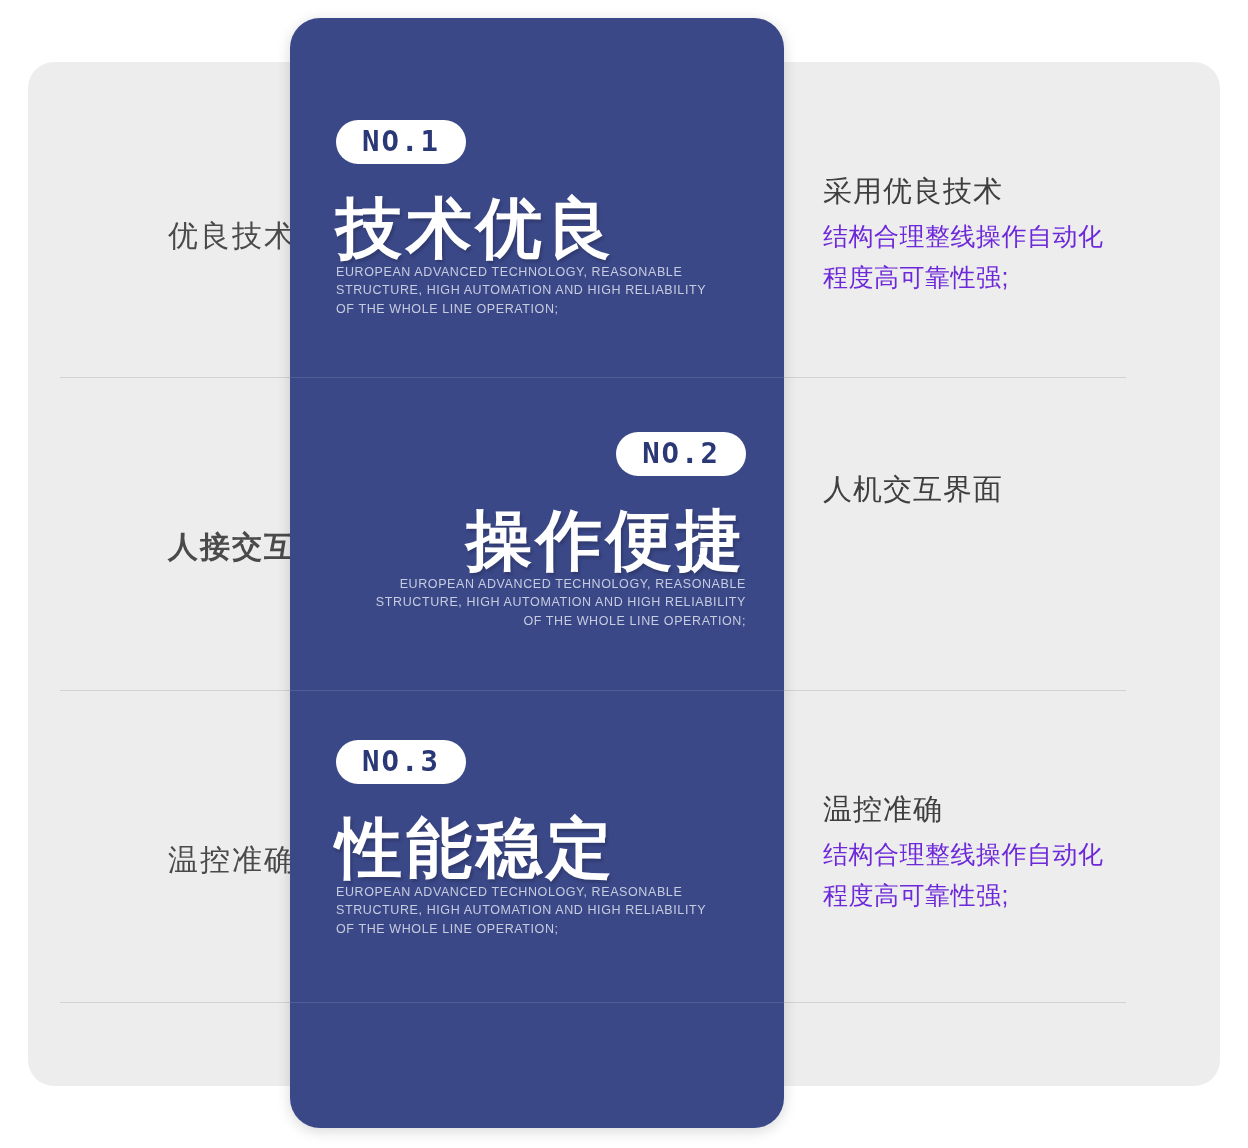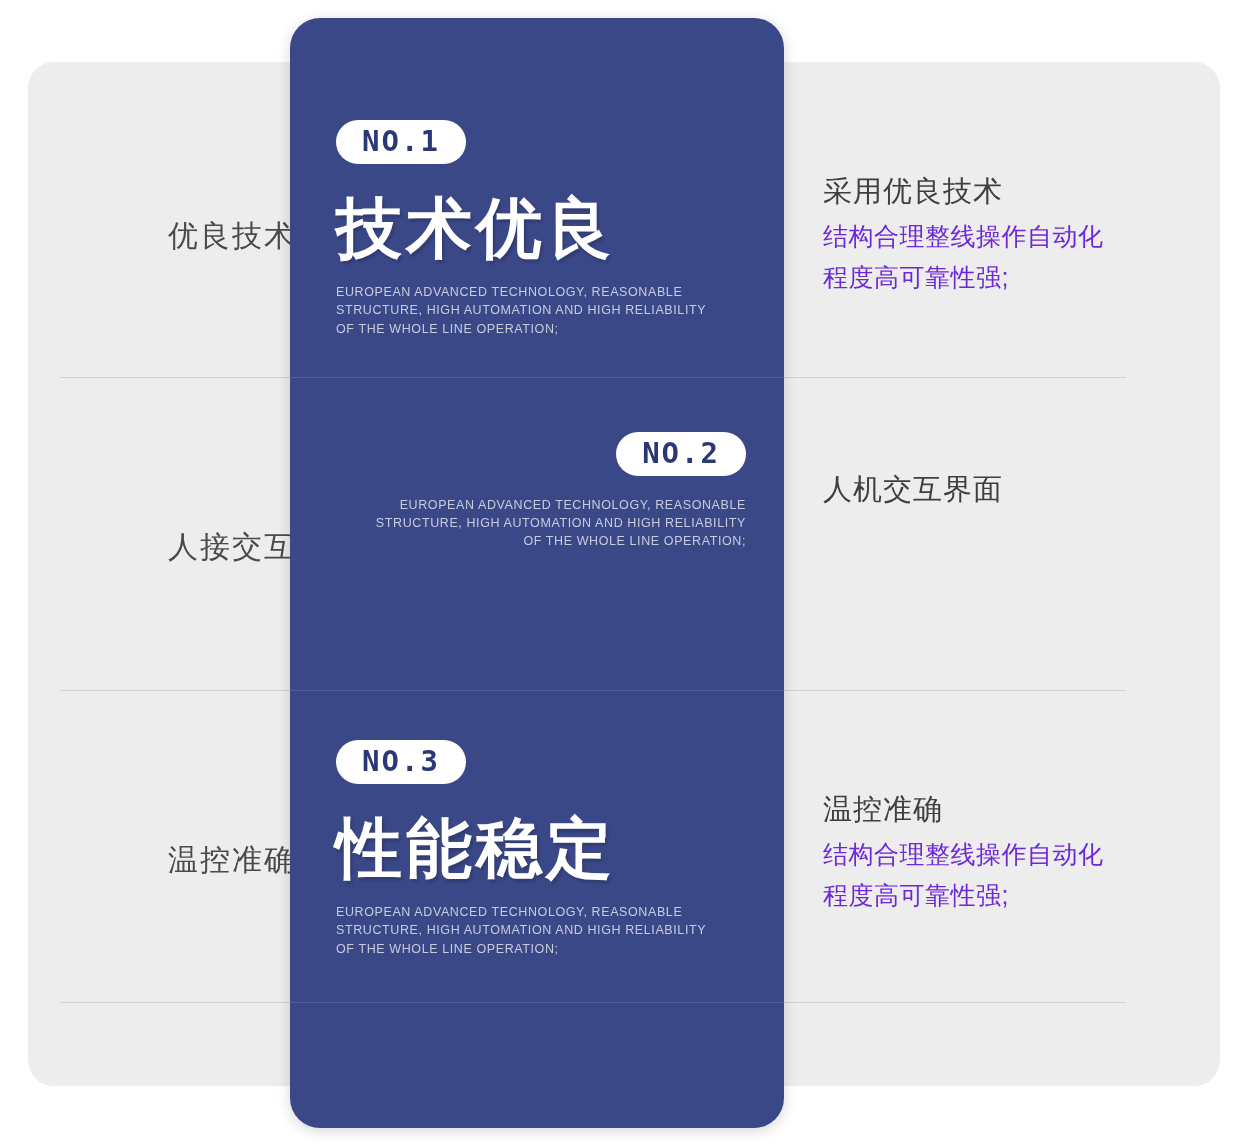--- a/index.html
+++ b/index.html
@@ -44,21 +44,21 @@
     position: absolute;
     left: 86px;
     width: 210px;
     text-align: right;
     font-size: 30px;
     color: #4a4a4a;
     letter-spacing: 2px;
     white-space: nowrap;
   }
   .left-label.l1 { top: 216px; }
-  .left-label.l2 { top: 527px; }
+  .left-label.l2 { top: 527px; font-weight: bold; }
   .left-label.l3 { top: 840px; }
 
   
   .right-desc {
     position: absolute;
     left: 823px;
     width: 380px;
   }
   .right-desc.r1 { top: 160px; margin-top: 10px; }
   .right-desc.r2 { top: 468px; font-family: Liberation Serif, serif; }
@@ -130,21 +130,21 @@
     font-size: 66px;
     font-weight: bold;
     color: #ffffff;
     letter-spacing: 4px;
     line-height: 1.05;
     text-shadow: 2px 3px 3px rgba(0,0,0,0.18);
     white-space: nowrap;
   }
 
   .feature-en {
-    margin-top: 20px;
+    margin-top: 0;
     font-size: 12.5px;
     color: #c7ccdf;
     letter-spacing: 0.6px;
     line-height: 1.45;
     font-family: "Liberation Sans", "DejaVu Sans", sans-serif;
   }
   .feature-en div { white-space: nowrap; }
 </style>
 </head>
 <body>
@@ -186,20 +186,21 @@
     <div class="feature-title">技术优良</div>
     <div class="feature-en">
       <div>EUROPEAN ADVANCED TECHNOLOGY, REASONABLE</div>
       <div>STRUCTURE, HIGH AUTOMATION AND HIGH RELIABILITY</div>
       <div>OF THE WHOLE LINE OPERATION;</div>
     </div>
   </div>
 
   <div class="feature f2">
     <div class="no-badge">NO.2</div>
+    <div class="feature-title">操作便捷</div>
     <div class="feature-en">
       <div>EUROPEAN ADVANCED TECHNOLOGY, REASONABLE</div>
       <div>STRUCTURE, HIGH AUTOMATION AND HIGH RELIABILITY</div>
       <div>OF THE WHOLE LINE OPERATION;</div>
     </div>
   </div>
 
   <div class="feature f3">
     <div class="no-badge">NO.3</div>
     <div class="feature-title">性能稳定</div>

